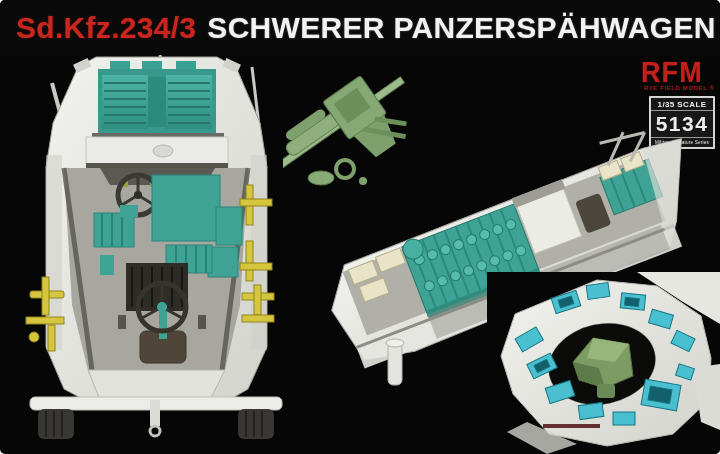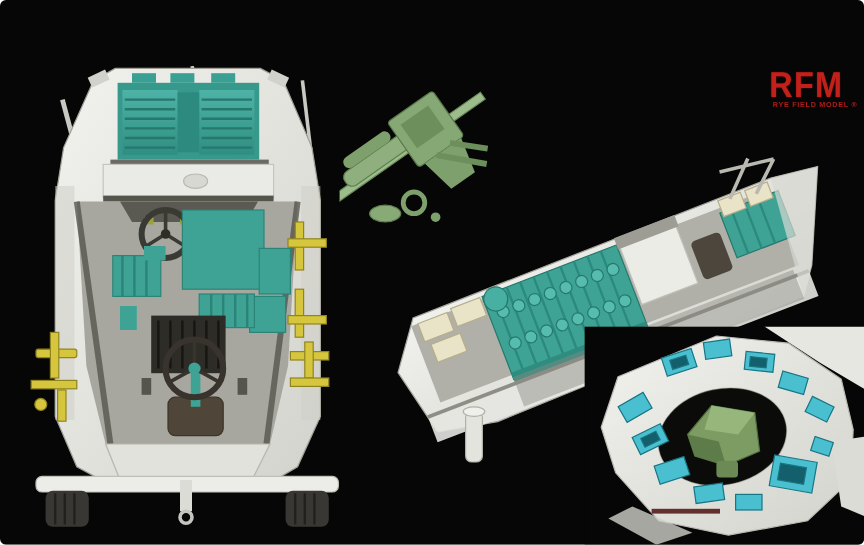--- a/index.html
+++ b/index.html
@@ -26,26 +26,35 @@
   .badge .num{font-size:21px;font-weight:bold;letter-spacing:1.5px;padding:1px 0 0;line-height:1.1;}
   .badge .series{font-size:4.6px;letter-spacing:.2px;border-top:1px solid #9a9a9a;margin-top:2px;padding:2px 0;white-space:nowrap;overflow:hidden;}
 
   .fig{position:absolute;}
 </style>
 </head>
 <body>
 
 <div id="box-art">
 
+  <div class="title-bar">
+    <span class="kit-code">Sd.Kfz.234/3</span>
+    <span class="kit-name">SCHWERER PANZERSPÄHWAGEN</span>
+  </div>
 
   <div class="brand">
     <div class="logo">RFM</div>
     <div class="sub">RYE FIELD MODEL ®</div>
   </div>
 
+  <div class="badge">
+    <div class="scale">1/35 SCALE</div>
+    <div class="num">5134</div>
+    <div class="series">Military Miniature Series</div>
+  </div>
 
   <svg class="fig" style="left:0;top:55px;" width="295" height="399" viewBox="0 0 295 399">
     <defs>
       <linearGradient id="hullG" x1="0" y1="0" x2="1" y2="1">
         <stop offset="0" stop-color="#f2f2ee"></stop>
           <stop offset="1" stop-color="#d3d3cd"></stop>
       </linearGradient>
       <linearGradient id="tealG" x1="0" y1="0" x2="0" y2="1">
         <stop offset="0" stop-color="#4db3a6"></stop>
           <stop offset="1" stop-color="#2f8e82"></stop>

